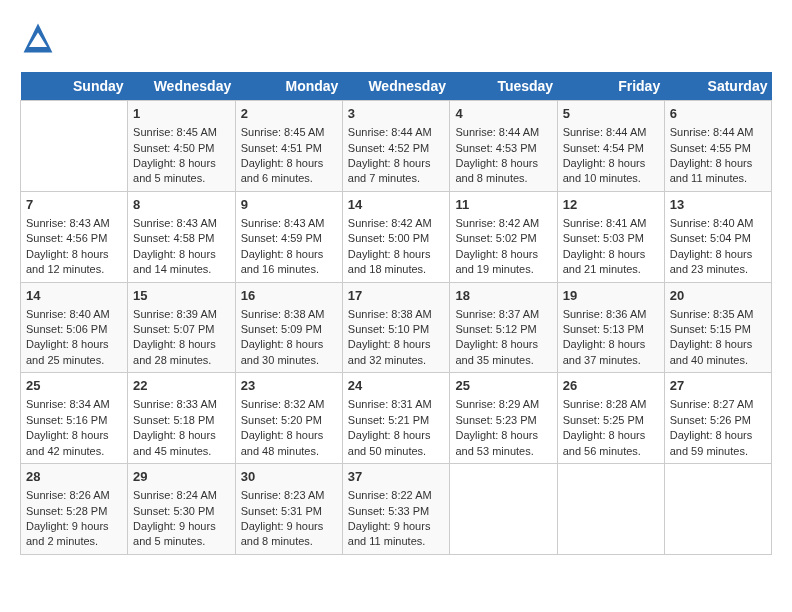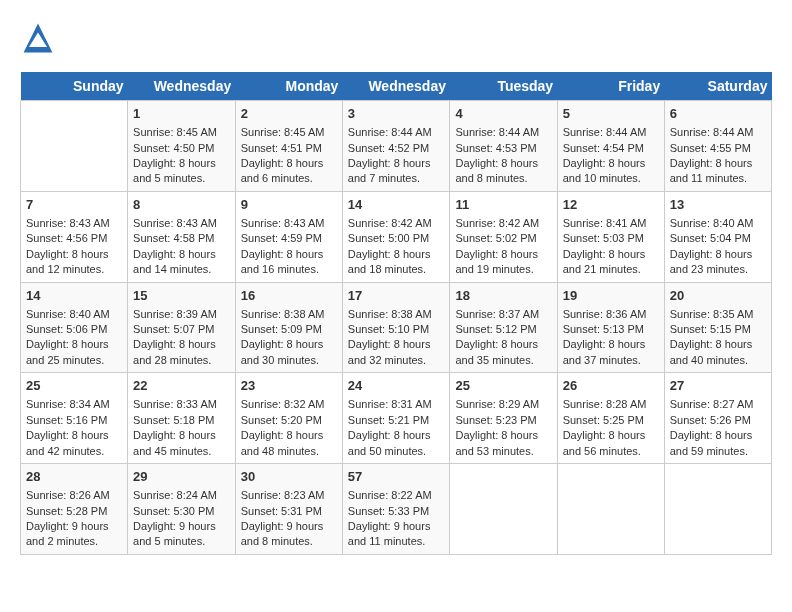--- a/index.html
+++ b/index.html
@@ -246,21 +246,21 @@
         </td>
         <td>
           <span class="day-num">29</span>
           <div class="day-info">Sunrise: 8:24 AM<br>Sunset: 5:30 PM<br>Daylight: 9 hours and 5 minutes.</div>
         </td>
         <td>
           <span class="day-num">30</span>
           <div class="day-info">Sunrise: 8:23 AM<br>Sunset: 5:31 PM<br>Daylight: 9 hours and 8 minutes.</div>
         </td>
         <td>
-          <span class="day-num">57</span>
+          <span class="day-num">37</span>
           <div class="day-info">Sunrise: 8:22 AM<br>Sunset: 5:33 PM<br>Daylight: 9 hours and 11 minutes.</div>
         </td>
         <td class="empty"></td>
         <td class="empty"></td>
         <td class="empty"></td>
       </tr>
     </tbody>
 </table>
 
 </body></html>

